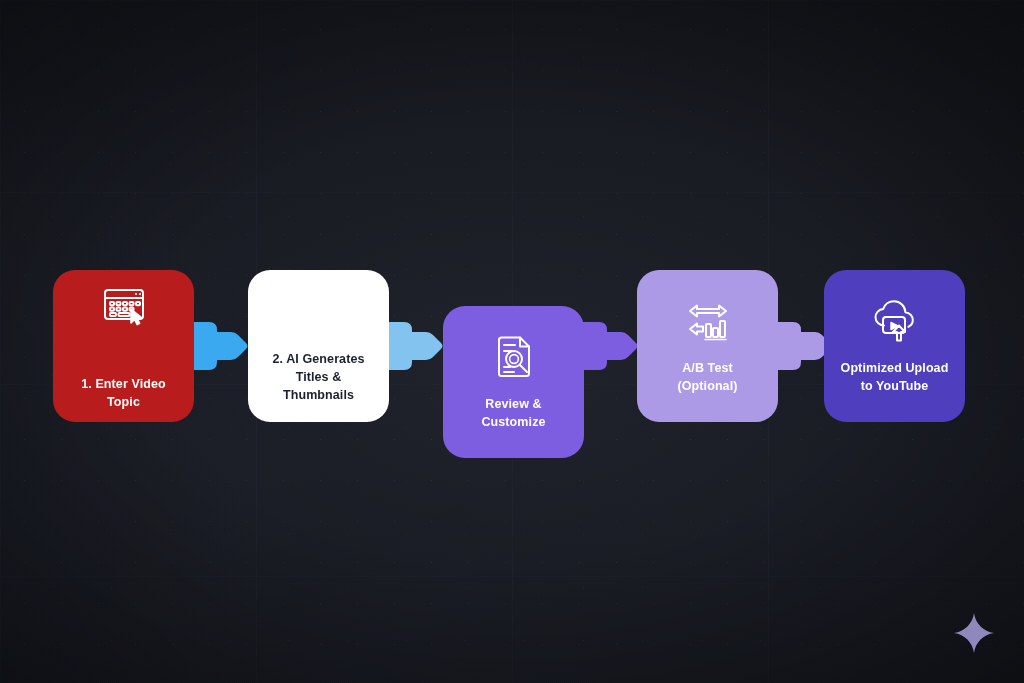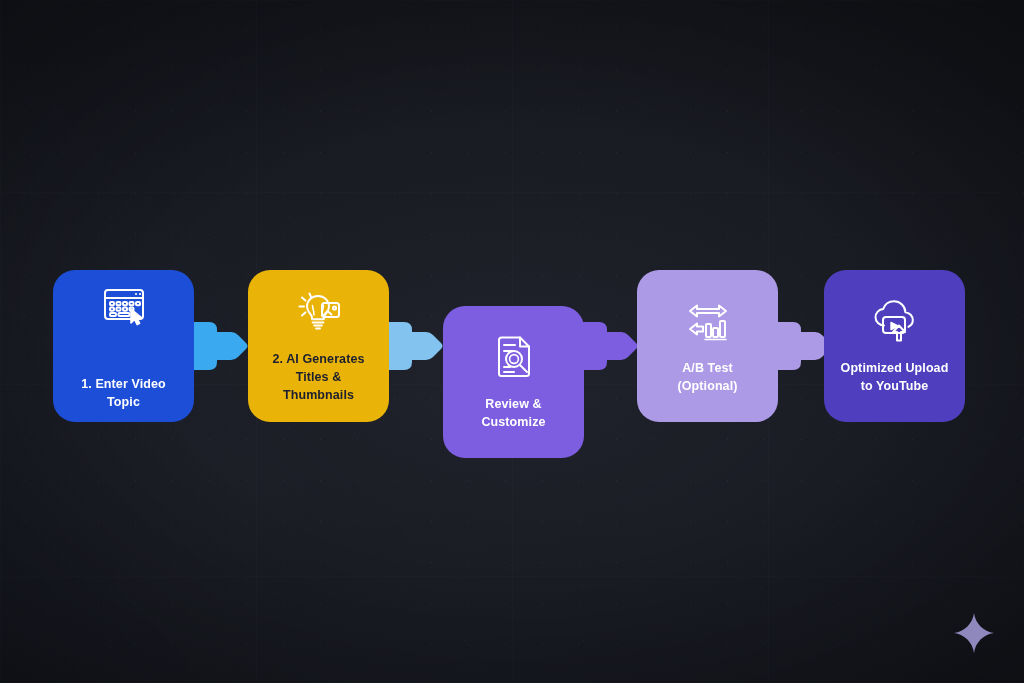--- a/index.html
+++ b/index.html
@@ -149,21 +149,21 @@
       <svg viewBox="0 0 58 56" xmlns="http://www.w3.org/2000/svg">
         <path id="arrowpath-2" d="M0,4 L18,4 Q26,4 26,12 L26,14 L40,14 Q44,14 47,17 L55,25 Q58,28 55,31 L47,39 Q44,42 40,42 L26,42 L26,44 Q26,52 18,52 L0,52 Z" fill="#7d5de0"></path>
       </svg>
     </div>
     <div class="arrow" id="arrow-3" style="left: 775px;">
       <svg viewBox="0 0 58 56" xmlns="http://www.w3.org/2000/svg">
         <path id="arrowpath-3" d="M0,4 L18,4 Q26,4 26,12 L26,14 L40,14 Q44,14 47,17 L55,25 Q58,28 55,31 L47,39 Q44,42 40,42 L26,42 L26,44 Q26,52 18,52 L0,52 Z" fill="#ad9ae6"></path>
       </svg>
     </div>
 
-    <div class="step" id="step-0" style="left: 53px; background: #1d4ed8; gap: 32px;">
+    <div class="step" id="step-0" style="left: 53px; background: #b91c1c; gap: 32px;">
       <span class="step-icon">
         <svg viewBox="0 0 48 48" fill="none" stroke="#ffffff" stroke-width="2" stroke-linecap="round" stroke-linejoin="round" xmlns="http://www.w3.org/2000/svg">
           <rect x="5" y="9" width="38" height="29" rx="3"></rect>
           <line x1="5" y1="17" x2="43" y2="17"></line>
           <circle cx="36" cy="13" r="1.1" fill="#ffffff" stroke="none"></circle>
           <circle cx="40" cy="13" r="1.1" fill="#ffffff" stroke="none"></circle>
           <rect x="10" y="21" width="4" height="3.2" rx="1"></rect>
           <rect x="16.5" y="21" width="4" height="3.2" rx="1"></rect>
           <rect x="23" y="21" width="4" height="3.2" rx="1"></rect>
           <rect x="29.5" y="21" width="4" height="3.2" rx="1"></rect>
@@ -174,21 +174,21 @@
           <rect x="29.5" y="26.5" width="4" height="3.2" rx="1"></rect>
           <rect x="10" y="32" width="6" height="3" rx="1"></rect>
           <rect x="18.5" y="32" width="11" height="3" rx="1"></rect>
           <path d="M31 28 L31 42 L34.6 38.4 L37.2 43.6 L39.6 42.4 L37.2 37.4 L42 37.2 Z" fill="#ffffff" stroke="#ffffff" stroke-width="1.6"></path>
         </svg>
       </span>
       <div class="step-label" id="steplabel-0" style="color: rgb(255, 255, 255);">1. Enter Video
 Topic</div>
     </div>
 
-    <div class="step" id="step-1" style="left: 248px; background: #eab308;">
+    <div class="step" id="step-1" style="left: 248px; background: #ffffff;">
       <span class="step-icon">
         <svg viewBox="0 0 48 48" fill="none" stroke="#ffffff" stroke-width="2" stroke-linecap="round" stroke-linejoin="round" xmlns="http://www.w3.org/2000/svg">
           <rect x="27" y="15" width="17" height="14" rx="2.5"></rect>
           <circle cx="39.5" cy="20" r="1.6"></circle>
           <path d="M28 28 L32.5 23 L36.5 26.5"></path>
           <path d="M23 8 C16.5 8 12 12.8 12 18.4 C12 22.4 14.3 24.6 15.8 26.7 C16.9 28.2 17.2 29.6 17.2 31.2 L28.8 31.2 C28.8 29.6 29.1 28.2 30.2 26.7 C31.7 24.6 34 22.4 34 18.4 C34 12.8 29.5 8 23 8 Z" fill="none"></path>
           <line x1="17.6" y1="34.4" x2="28.4" y2="34.4"></line>
           <line x1="19.2" y1="37.6" x2="26.8" y2="37.6"></line>
           <path d="M21 40.6 L25 40.6"></path>
           <line x1="4.5" y1="18.5" x2="9" y2="18.5"></line>

